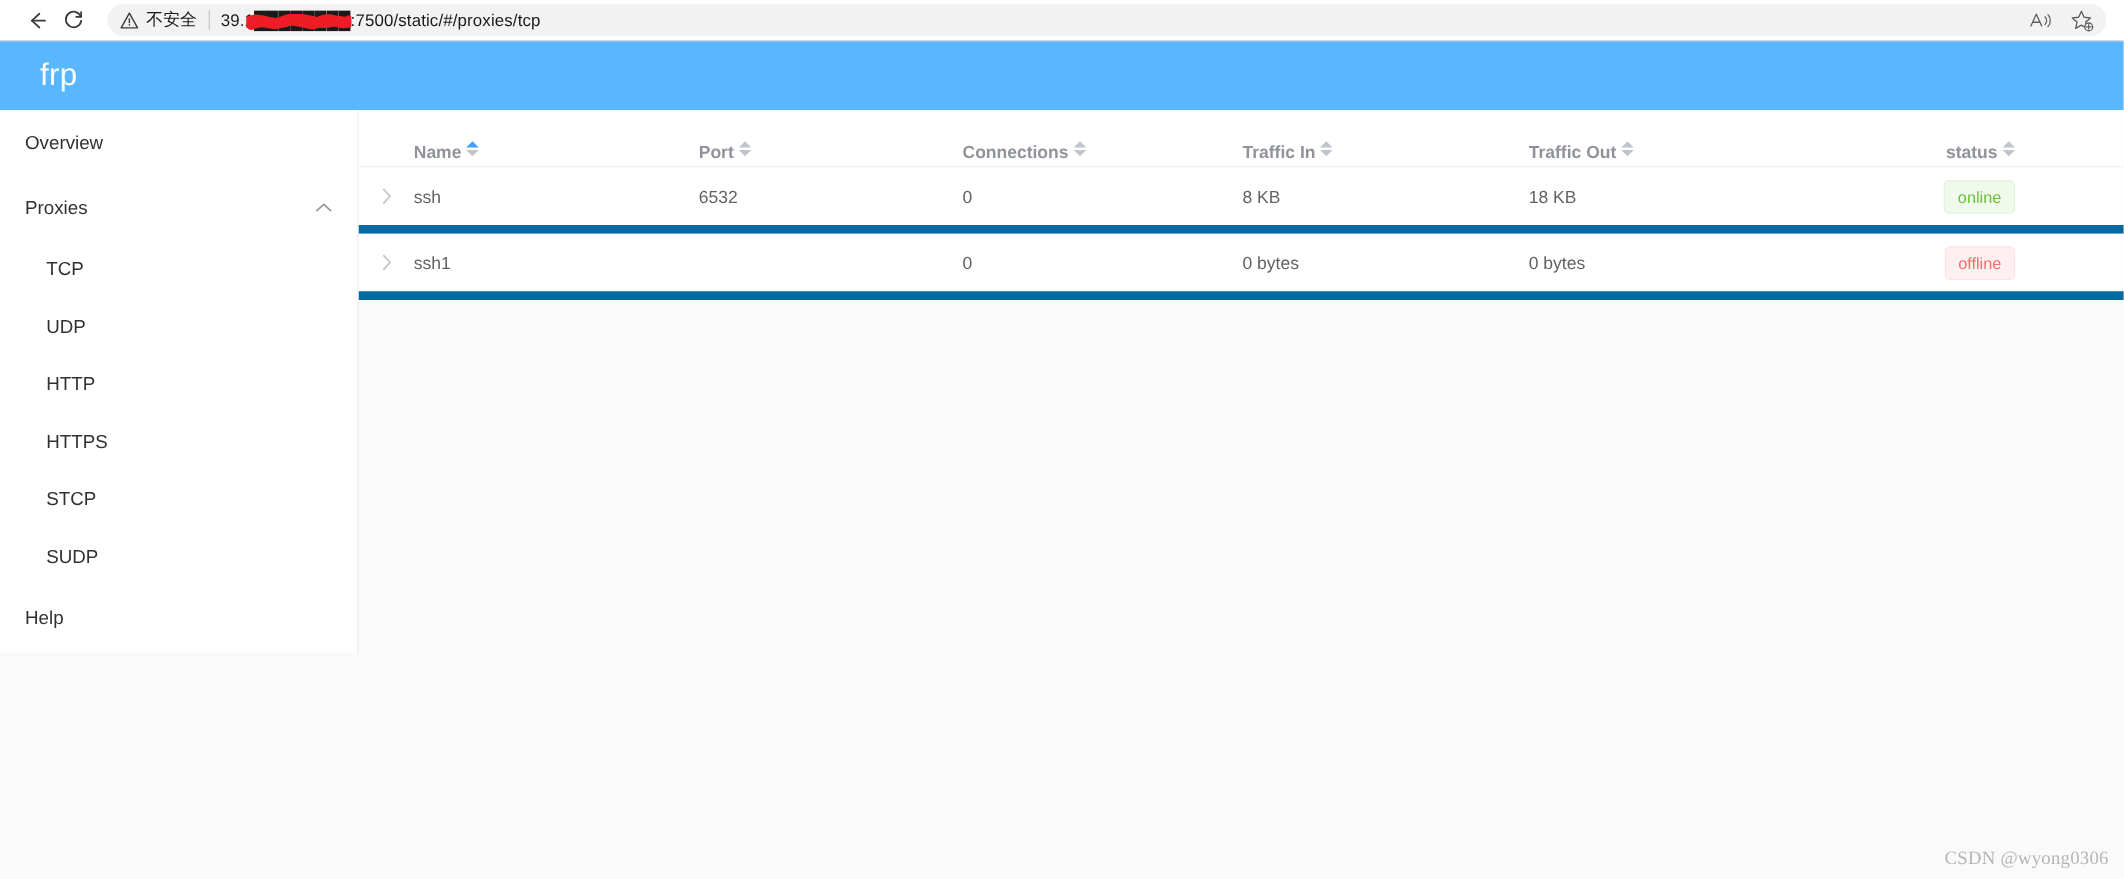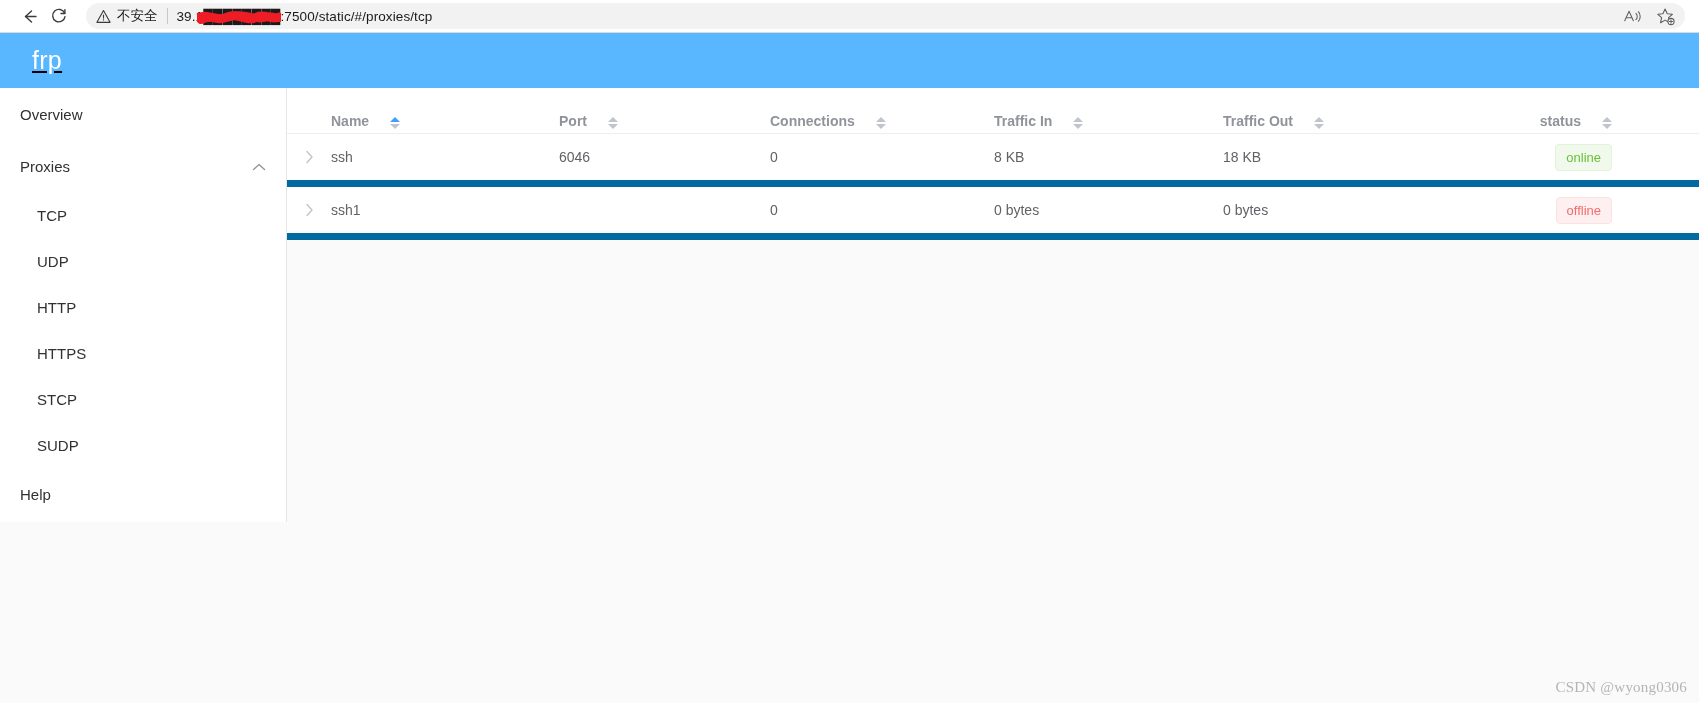--- a/index.html
+++ b/index.html
@@ -65,21 +65,21 @@
     display: flex; align-items: center; justify-content: center;
     color: #5f5f5f;
   }
   .chrome-sep { height: 1px; background: #d9d9d9; width: 100%; }
 
   
   .app { width: 100%; height: 671px; background: #fafafa; position: relative; }
   .app-header {
     height: 55px; width: 100%;
     background: #58b7ff;
-    display: flex; align-items: center; text-decoration: underline;
+    display: flex; align-items: center;
   }
   .brand {
     color: #ffffff; font-size: 25px;
     padding-left: 32px; font-weight: 400;
     letter-spacing: .3px;
   }
   .body-row { display: flex; height: 511px; }
 
   
   .sidebar {
@@ -129,21 +129,21 @@
   .c-expand { width: 44px; flex: none; display: flex; justify-content: center; color: #c0c4cc; }
   .c-name   { width: 228px; flex: none; }
   .c-port   { width: 211px; flex: none; }
   .c-conn   { width: 224px; flex: none; }
   .c-tin    { width: 229px; flex: none; }
   .c-tout   { width: 230px; flex: none; }
   .c-status { flex: 1; display: flex; justify-content: flex-end; padding-right: 87px; }
 
   .th {
     font-size: 14px; font-weight: bold; color: #909399;
-    display: flex; align-items: flex-end; gap: 21px; margin-top: 20px;
+    display: flex; align-items: flex-start; gap: 4px; margin-top: 20px;
   }
   .td { font-size: 14px; color: #606266; }
 
   .caret { display: inline-flex; flex-direction: column; gap: 2px; line-height: 0; }
   .caret .up, .caret .down {
     width: 0; height: 0;
     border-left: 5px solid transparent;
     border-right: 5px solid transparent;
   }
   .caret .up { border-bottom: 5px solid #c0c4cc; }
@@ -329,21 +329,21 @@
           </div>
         </div>
 
         <div class="t-row">
           <div class="c-expand">
             <svg width="9" height="14" viewBox="0 0 9 14" fill="none" stroke="#c0c4cc" stroke-width="1.4">
               <path d="M2 1.5 L7 7 L2 12.5" stroke-linecap="round" stroke-linejoin="round"></path>
             </svg>
           </div>
           <div class="c-name td">ssh</div>
-          <div class="c-port td">6046</div>
+          <div class="c-port td">6532</div>
           <div class="c-conn td">0</div>
           <div class="c-tin td">8 KB</div>
           <div class="c-tout td">18 KB</div>
           <div class="c-status">
             <span class="badge online">online</span>
           </div>
         </div>
 
         <div class="t-row">
           <div class="c-expand">

